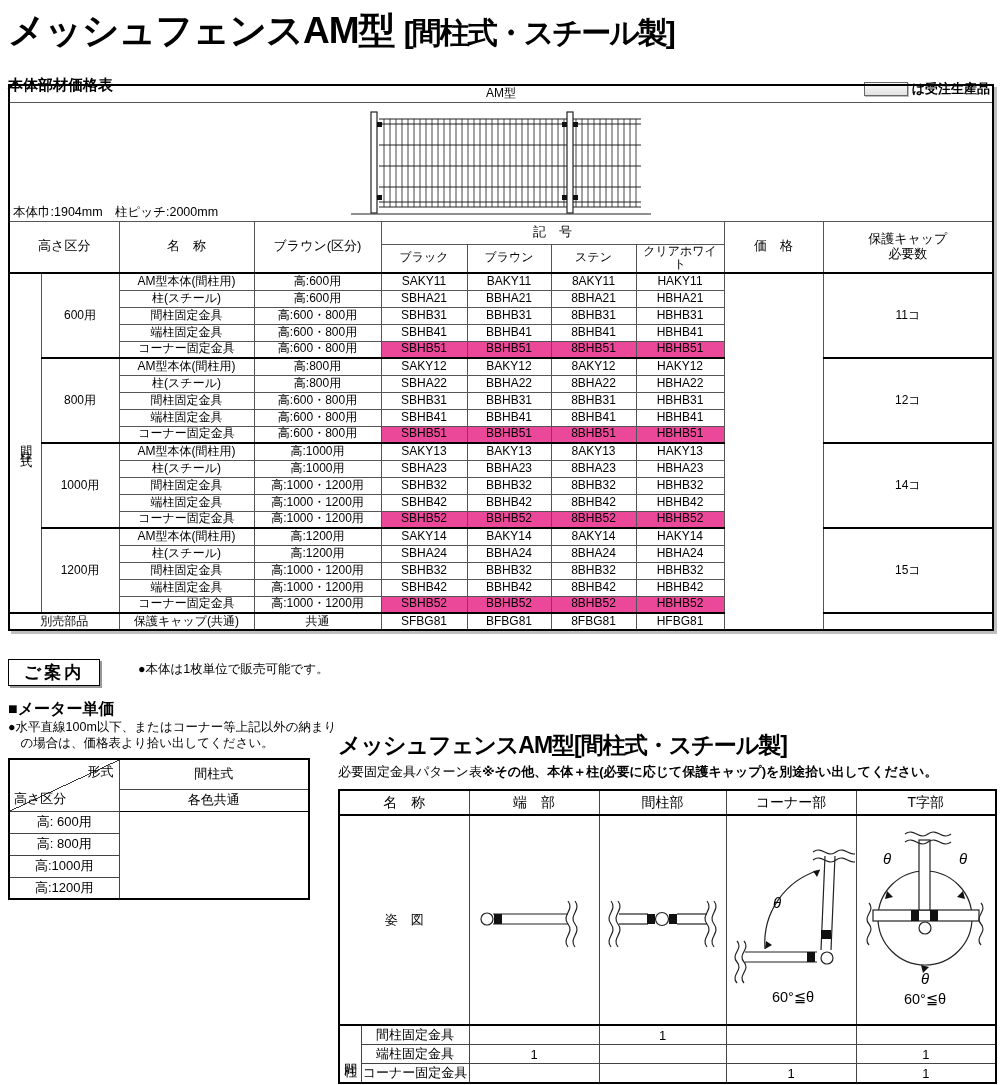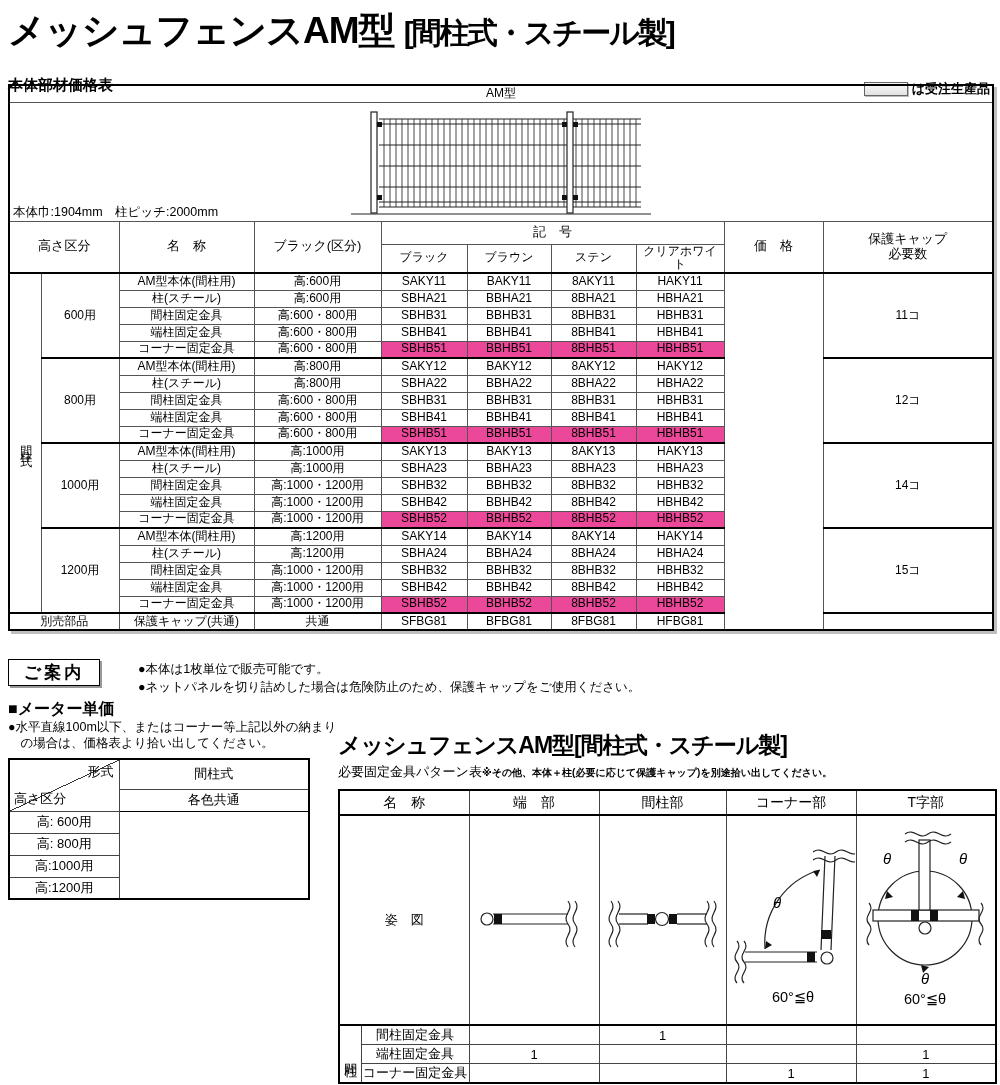--- a/index.html
+++ b/index.html
@@ -56,21 +56,21 @@
 td.msub{height:22px;font-size:12.5px}
 td.mrow{height:22px;border-bottom:1px solid #444;font-size:13px}
 td.mval{background:#fff}
 table.meter tr.mhead th,table.meter tr.msubrow td{border-bottom-width:1.5px}
 table.meter td.msub{border-bottom:2px solid #000}
 
 
 .pattern-title{left:338px;top:730px;font-size:23px;font-weight:bold;letter-spacing:-1px;white-space:nowrap}
 .pattern-sub{left:338px;top:762px;white-space:nowrap}
 .pattern-sub .sub{font-size:13px;font-weight:normal}
-.pattern-sub .note{font-size:10px;font-weight:bold}
+.pattern-sub .note{font-size:13px;font-weight:bold}
 table.pattern{position:absolute;left:338px;top:789px;width:657px;border-collapse:collapse;table-layout:fixed;
   border:2px solid #000}
 table.pattern td,table.pattern th{border:1px solid #444;text-align:center;vertical-align:middle;
   font-size:13px;font-weight:normal;padding:0}
 table.pattern tr.phead th{height:25px;font-size:14px;border-bottom:2px solid #000}
 td.figure-label{font-size:14px}
 td.figure-cell{height:210px;padding:0}
 .pthick{border-top:2px solid #000 !important}
 .pvert{writing-mode:vertical-rl;font-size:11px;letter-spacing:1px}
 td.pname{height:19px;font-size:13px}
@@ -137,21 +137,21 @@
           <rect class="blk" x="222" y="15" width="5" height="5"></rect>
           <rect class="blk" x="222" y="88" width="5" height="5"></rect>
           <line class="ln" x1="0" y1="107" x2="300" y2="107"></line>
         </svg>
         <div class="dim-note">本体巾:1904mm　柱ピッチ:2000mm</div>
       </td>
     </tr>
     <tr class="hdr1">
       <th colspan="2" rowspan="2" class="thick-b">高さ区分</th>
       <th rowspan="2" class="thick-b">名　称</th>
-      <th rowspan="2" class="thick-b">ブラック(区分)</th>
+      <th rowspan="2" class="thick-b">ブラウン(区分)</th>
       <th colspan="4">記　号</th>
       <th rowspan="2" class="thick-b">価　格</th>
       <th rowspan="2" class="thick-b">
         <span>保護キャップ</span><br>
         <span>必要数</span>
       </th>
     </tr>
     <tr class="hdr2">
       <td class="thick-b">ブラック</td>
       <td class="thick-b">ブラウン</td>
@@ -341,21 +341,20 @@
         <td class="capc gsep"></td>
       </tr>
     </tbody>
 </table>
 
 <div class="abs guide-box">
   <span>ご案内</span>
 </div>
 <div class="abs guide-notes">
   <div>●本体は1枚単位で販売可能です。</div>
-  <div>●ネットパネルを切り詰めした場合は危険防止のため、保護キャップをご使用ください。</div>
 </div>
 
 <div class="abs meter-head">■メーター単価</div>
 <div class="abs meter-notes">
   <div>●水平直線100m以下、またはコーナー等上記以外の納まりの場合は、価格表より拾い出してください。</div>
 </div>
 <table class="meter">
   <colgroup>
       <col style="width:110px">
       <col style="width:190px">

